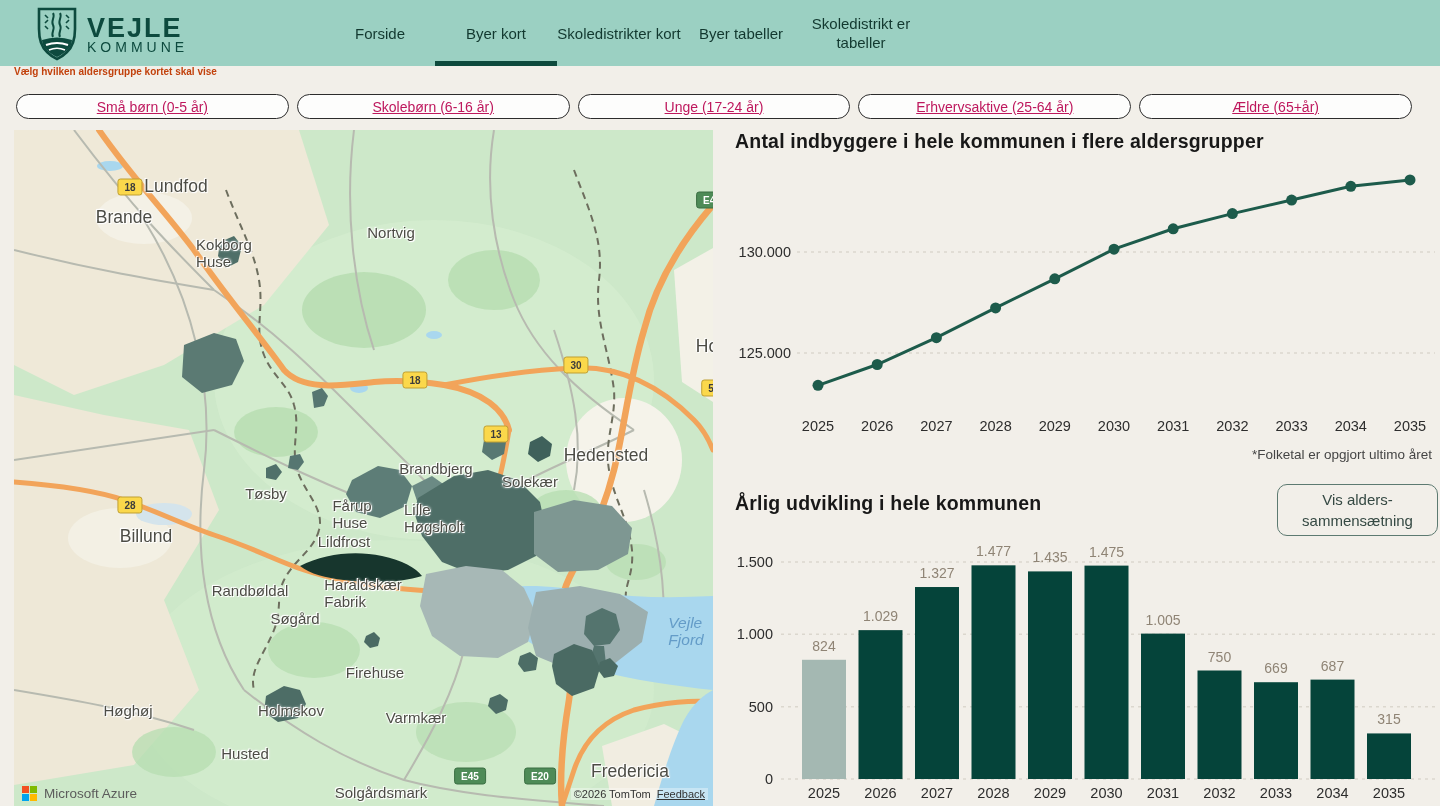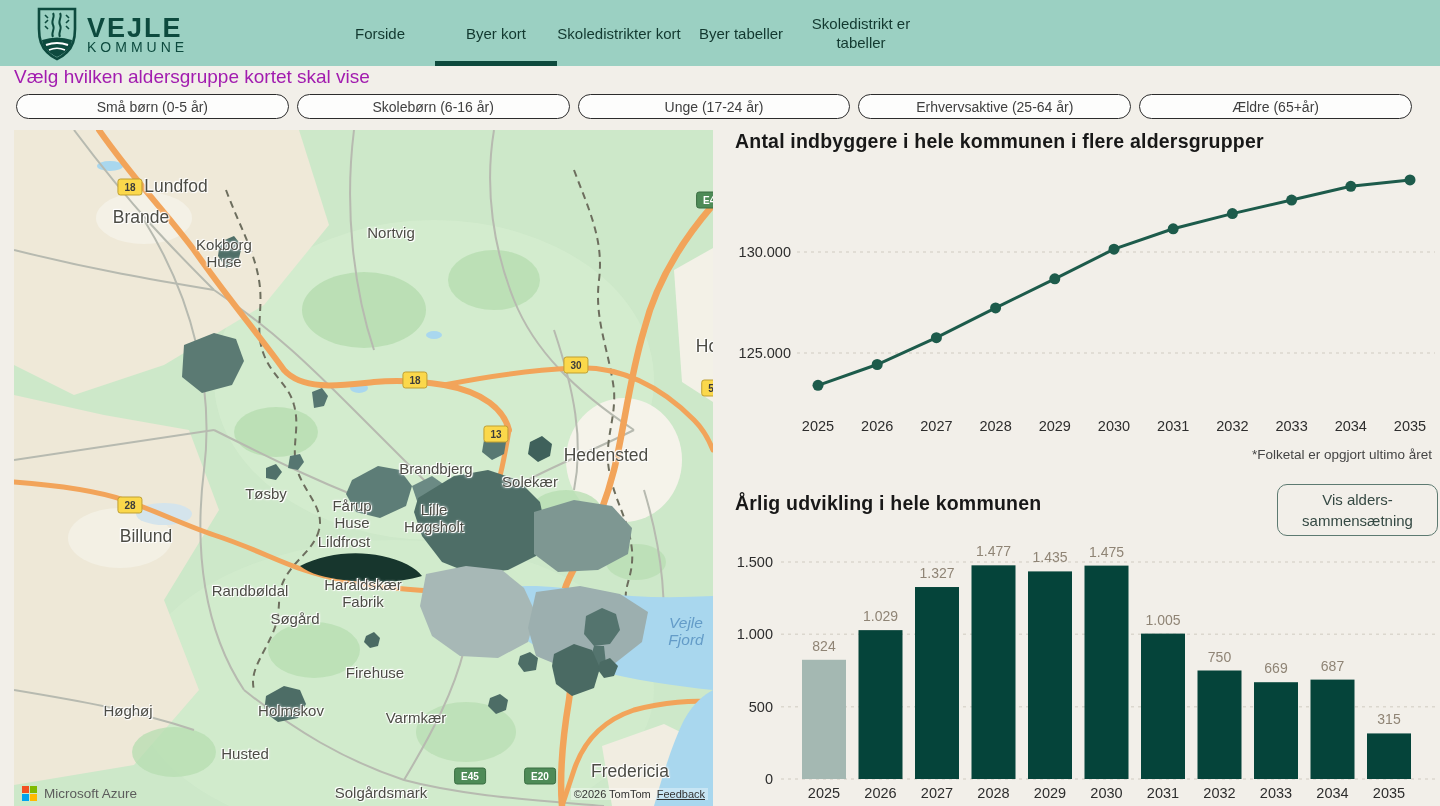--- a/index.html
+++ b/index.html
@@ -13,30 +13,30 @@
   .logo-title{font-size:27px;font-weight:bold;letter-spacing:2px;line-height:26px;}
   .logo-sub{font-size:14px;letter-spacing:4px;line-height:12px;}
   .nav{position:absolute;left:325px;top:0;height:66px;display:flex;}
   .nav-item{position:relative;height:66px;display:flex;align-items:center;justify-content:center;
     text-align:center;font-size:15px;line-height:19px;color:#12382f;cursor:pointer;}
   .nav-item.w1{width:110px}.nav-item.w2{width:122px}.nav-item.w3{width:124px}
   .nav-item.w4{width:120px}.nav-item.w5{width:120px}
   .nav-item.active::after{content:"";position:absolute;left:0;right:0;bottom:0;height:5px;background:#0e4a3d;}
 
   
-  .filter-label{position:absolute;left:14px;top:66px;font-size:19px;font-weight:normal;color:#a21caf;}
+  .filter-label{position:absolute;left:14px;top:66px;font-size:10px;font-weight:bold;color:#c2410c;}
   .age-row{position:absolute;left:16px;top:94px;width:1396px;height:25px;display:flex;gap:8px;}
   .age-btn{flex:1;display:flex;align-items:center;justify-content:center;background:#fdfdfc;
-    border:1.6px solid #2c2c2c;border-radius:13px;font-size:14px;color:#404040;cursor:pointer;}
+    border:1.6px solid #2c2c2c;border-radius:13px;font-size:14px;color:#be185d;cursor:pointer;text-decoration:underline;}
 
   
   .map{position:absolute;left:14px;top:130px;width:699px;height:676px;overflow:hidden;background:#cde8c9;}
   .map svg.base{position:absolute;left:0;top:0;}
   .map-label{position:absolute;transform:translate(-50%,-50%);font-size:15px;color:#4c4c45;
-    white-space:pre-line;text-align:center;line-height:17px;
+    white-space:pre-line;text-align:left;line-height:17px;
     text-shadow:0 0 3px #fff,0 0 3px #fff,1px 1px 0 #fff,-1px -1px 0 #fff;}
   .map-label.lg{font-size:17.5px;}
   .map-label.water{color:#649cc8;font-style:italic;text-shadow:none;font-size:15.5px;margin-left:12px;}
   .shield{position:absolute;transform:translate(-50%,-50%);font-size:10px;font-weight:bold;
     padding:1px 6px;border-radius:3px;line-height:13px;}
   .shield.yellow{background:#fbd84b;border:1.5px solid #bf9f33;color:#3c3c3c;}
   .shield.green{background:#4e8b57;border:1.5px solid #3a6e42;color:#ffffff;}
   .azure-attr{position:absolute;left:8px;bottom:5px;display:flex;align-items:center;gap:7px;}
   .ms-squares{display:grid;grid-template-columns:7px 7px;grid-template-rows:7px 7px;gap:1px;}
   .ms-squares i{display:block;}
@@ -181,21 +181,21 @@
       <path d="M580,516 l10,0 2,18 -10,6 -6,-10 z" fill="#54746e"></path>
       <path d="M252,566 l18,-10 16,4 6,14 -8,14 -20,4 -14,-10 z" fill="#4d6d66"></path>
       <path d="M476,568 l10,-4 8,6 -2,10 -10,4 -8,-8 z" fill="#4d6d66"></path>
       <path d="M506,526 l10,-4 8,6 -2,12 -12,2 -6,-8 z" fill="#4d6d66"></path>
       <path d="M540,524 l20,-10 18,6 8,18 -6,20 -22,8 -16,-12 -4,-18 z" fill="#4a6a63"></path>
       <path d="M586,532 l10,-4 8,8 -4,10 -10,2 -6,-8 z" fill="#4a6a63"></path>
       <path d="M352,506 l8,-4 6,6 -2,8 -8,2 -6,-6 z" fill="#4a6a63"></path>
     </svg>
     <div id="map-labels">
         <div class="map-label lg" style="left: 162px; top: 56px;">Lundfod</div>
-        <div class="map-label lg" style="left: 127px; top: 87px;">Brande</div>
+        <div class="map-label lg" style="left: 110px; top: 87px;">Brande</div>
         <div class="map-label" style="left: 210px; top: 123px;">Kokborg
 Huse</div>
         <div class="map-label" style="left: 377px; top: 102px;">Nortvig</div>
         <div class="map-label lg" style="left: 693px; top: 216px;">Ho</div>
         <div class="map-label" style="left: 422px; top: 338px;">Brandbjerg</div>
         <div class="map-label" style="left: 252px; top: 363px;">Tøsby</div>
         <div class="map-label" style="left: 516px; top: 351px;">Solekær</div>
         <div class="map-label lg" style="left: 592px; top: 325px;">Hedensted</div>
         <div class="map-label" style="left: 338px; top: 384px;">Fårup
 Huse</div>

